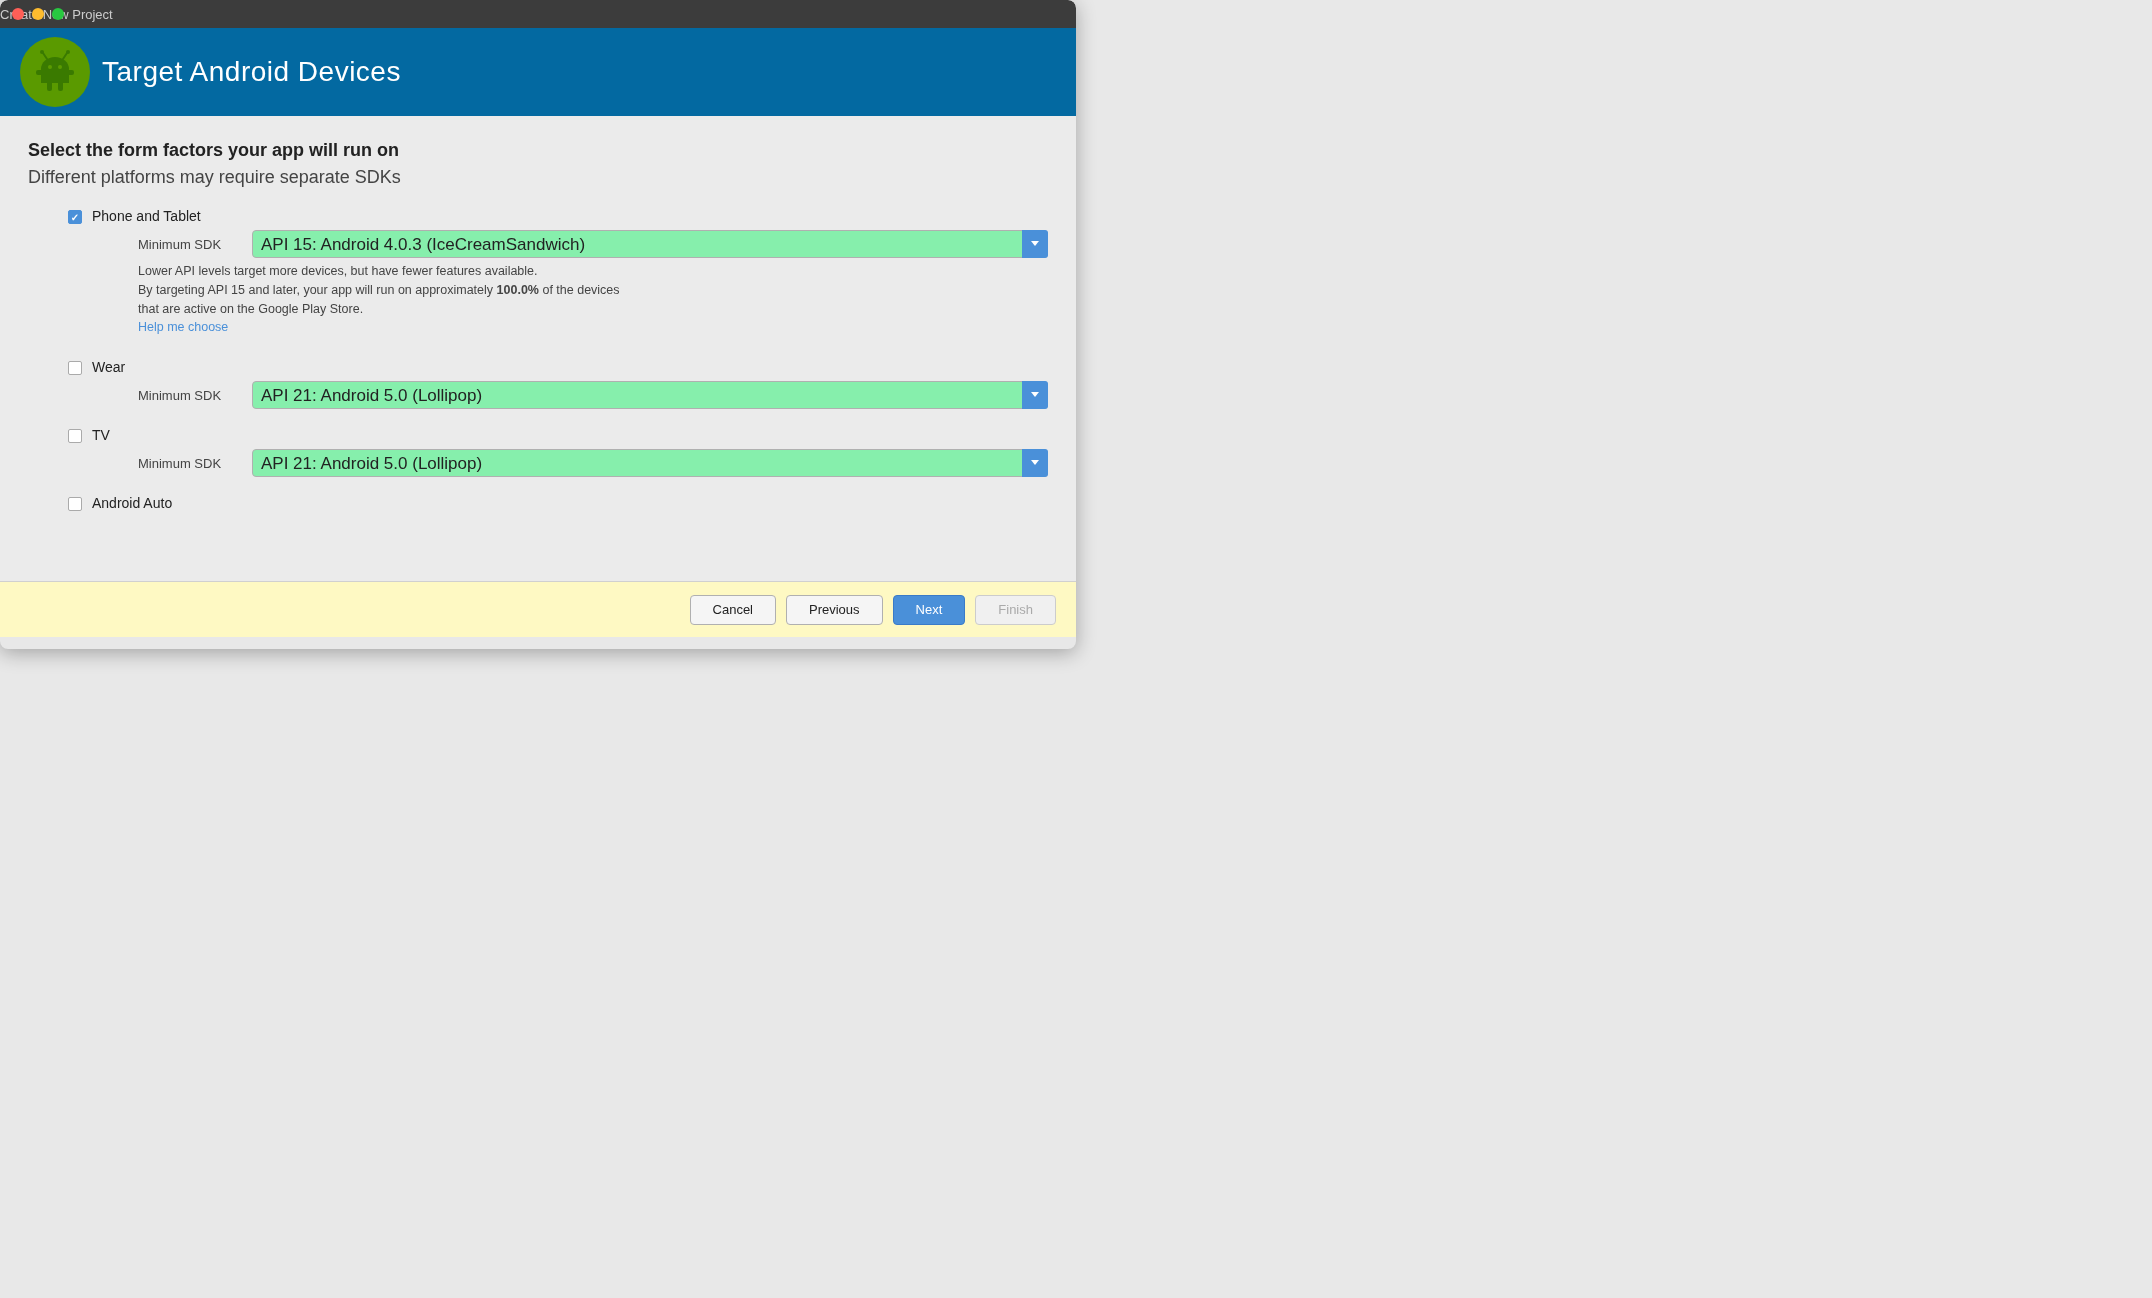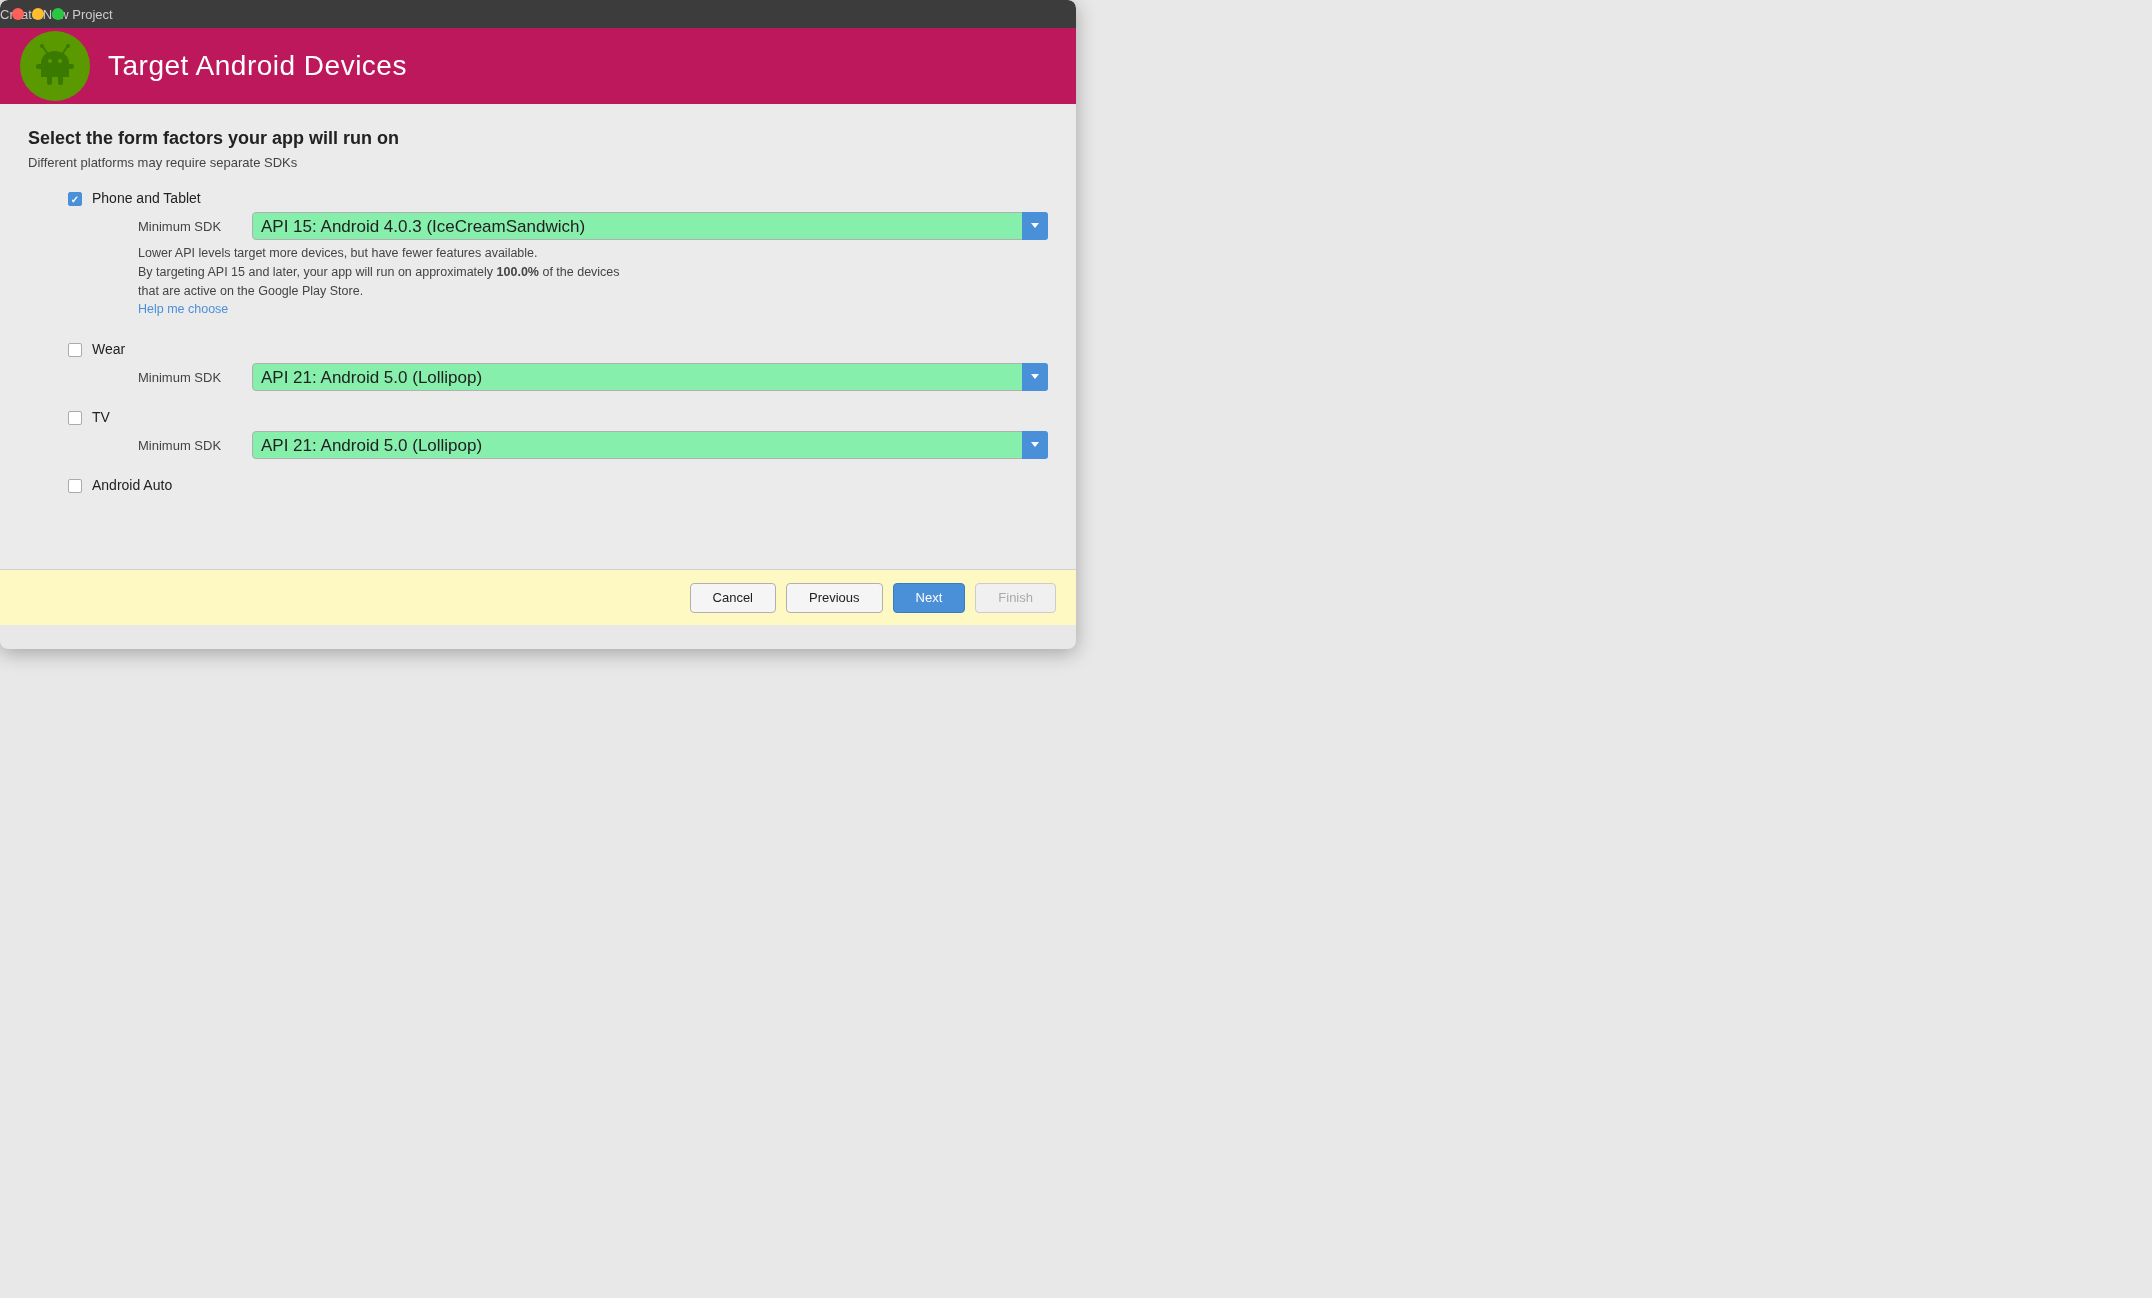--- a/index.html
+++ b/index.html
@@ -38,26 +38,26 @@
     .tb-close { background: #ff5f57; }
     .tb-minimize { background: #febc2e; }
     .tb-maximize { background: #28c840; }
 
     .title-bar-title {
       color: #ccc;
       font-size: 13px;
     }
 
     .header {
-      background: #be185d;
-      height: 76px;
+      background: #0369a1;
+      height: 88px;
       display: flex;
       align-items: center;
       padding: 0 20px;
-      gap: 18px;
+      gap: 12px;
     }
 
     .android-logo {
       width: 70px;
       height: 70px;
       position: relative;
     }
 
     .header-title {
       color: #ffffff;
@@ -74,21 +74,21 @@
     }
 
     .section-title {
       font-size: 18px;
       font-weight: 700;
       color: #222;
       margin-bottom: 6px;
     }
 
     .section-subtitle {
-      font-size: 13px;
+      font-size: 18px;
       color: #444;
       margin-bottom: 20px;
     }
 
     .form-options {
       margin-left: 40px;
     }
 
     .option-row {
       display: flex;

